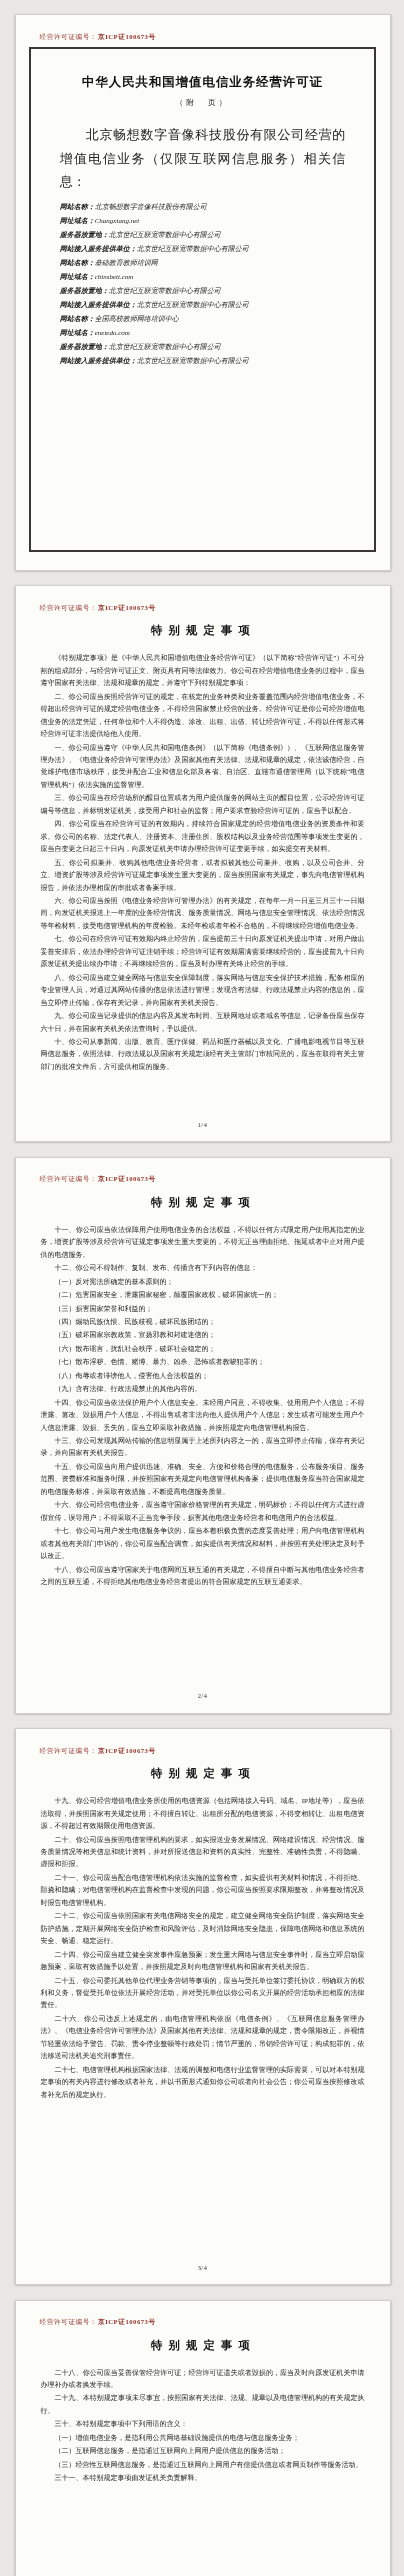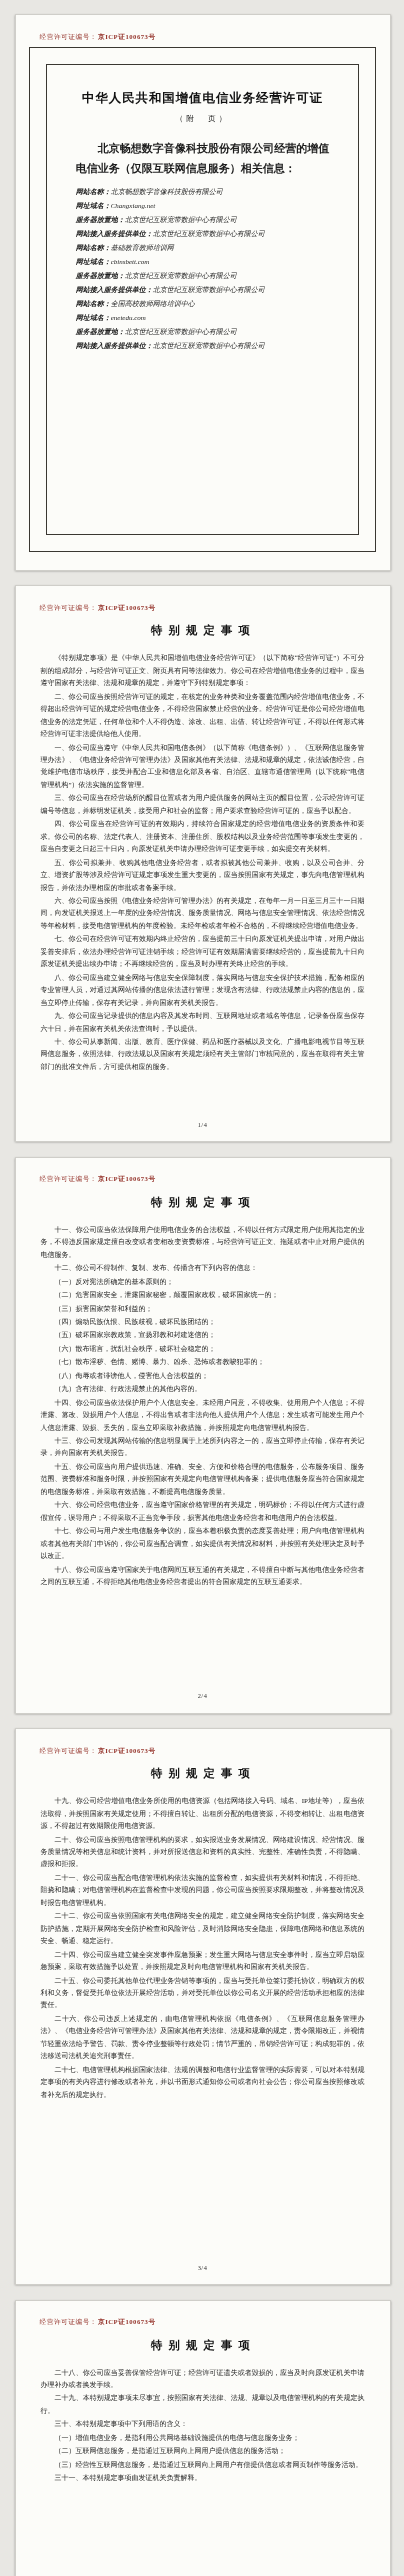--- a/index.html
+++ b/index.html
@@ -36,21 +36,21 @@
     color: var(--header-red, #96362e);
     white-space: nowrap;
   }
   .head-num { margin-left: 1px; font-weight: bold; }
 
   
   .cert-frame-outer {
     position: absolute;
     left: 13.4px; right: 13.4px; top: 32px; bottom: 18.5px;
     border: 1px solid #3a3732;
-    padding: 16px;
+    padding: 0;
   }
   .cert-frame-inner {
     width: 100%; height: 100%;
     border: 0.5px solid #3a3732;
     padding: 17.5px 21.6px;
   }
   .cert-title {
     margin: 7.2px 0 0 0;
     text-align: center;
     font-size: 12.4px;
@@ -59,26 +59,25 @@
     color: #121212;
   }
   .cert-subtitle {
     text-align: center;
     font-size: 7.7px;
     margin-top: 7.2px;
     letter-spacing: 3.1px;
     color: #1b1b1b;
   }
   .cert-intro {
-    font-size: 11px;
+    font-size: 13px;
     line-height: 1.8;
     margin: 15.5px 7.2px 6.2px 7.2px;
     text-indent: 2em;
     text-align: justify;
-    font-weight: bold;
   }
   .entries { margin: 1px 7.2px 0 7.2px; }
   .entry { font-size: 7px; line-height: 14px; white-space: nowrap; font-style: italic; }
   .entry-label { font-weight: bold; }
 
   
   .prov-title {
     margin: 0;
     position: absolute;
     top: 37px; left: 0; right: 4px;
@@ -196,21 +195,21 @@
       </div>
     <footer class="page-num">1/4</footer>
   </section>
 
   <section class="page provision-page">
     <header class="page-head">
       <span class="head-label">经营许可证编号：</span><span class="head-num">京ICP证100673号</span>
     </header>
     <h2 class="prov-title">特别规定事项</h2>
     <div class="prov-body">
-        <p>十一、你公司应当依法保障用户使用电信业务的合法权益，不得以任何方式限定用户使用其指定的业务，不得违反国家规定擅自改变或者变相改变资费标准，与经营许可证正文、拖延或者中止对用户提供的电信服务。</p>
+        <p>十一、你公司应当依法保障用户使用电信业务的合法权益，不得以任何方式限定用户使用其指定的业务，增资扩股等涉及经营许可证规定事项发生重大变更的，不得无正当理由拒绝、拖延或者中止对用户提供的电信服务。</p>
         <p>十二、你公司不得制作、复制、发布、传播含有下列内容的信息：</p>
         <p class="sub">（一）反对宪法所确定的基本原则的；</p>
         <p class="sub">（二）危害国家安全，泄露国家秘密，颠覆国家政权，破坏国家统一的；</p>
         <p class="sub">（三）损害国家荣誉和利益的；</p>
         <p class="sub">（四）煽动民族仇恨、民族歧视，破坏民族团结的；</p>
         <p class="sub">（五）破坏国家宗教政策，宣扬邪教和封建迷信的；</p>
         <p class="sub">（六）散布谣言，扰乱社会秩序，破坏社会稳定的；</p>
         <p class="sub">（七）散布淫秽、色情、赌博、暴力、凶杀、恐怖或者教唆犯罪的；</p>
         <p class="sub">（八）侮辱或者诽谤他人，侵害他人合法权益的；</p>
         <p class="sub">（九）含有法律、行政法规禁止的其他内容的。</p>

